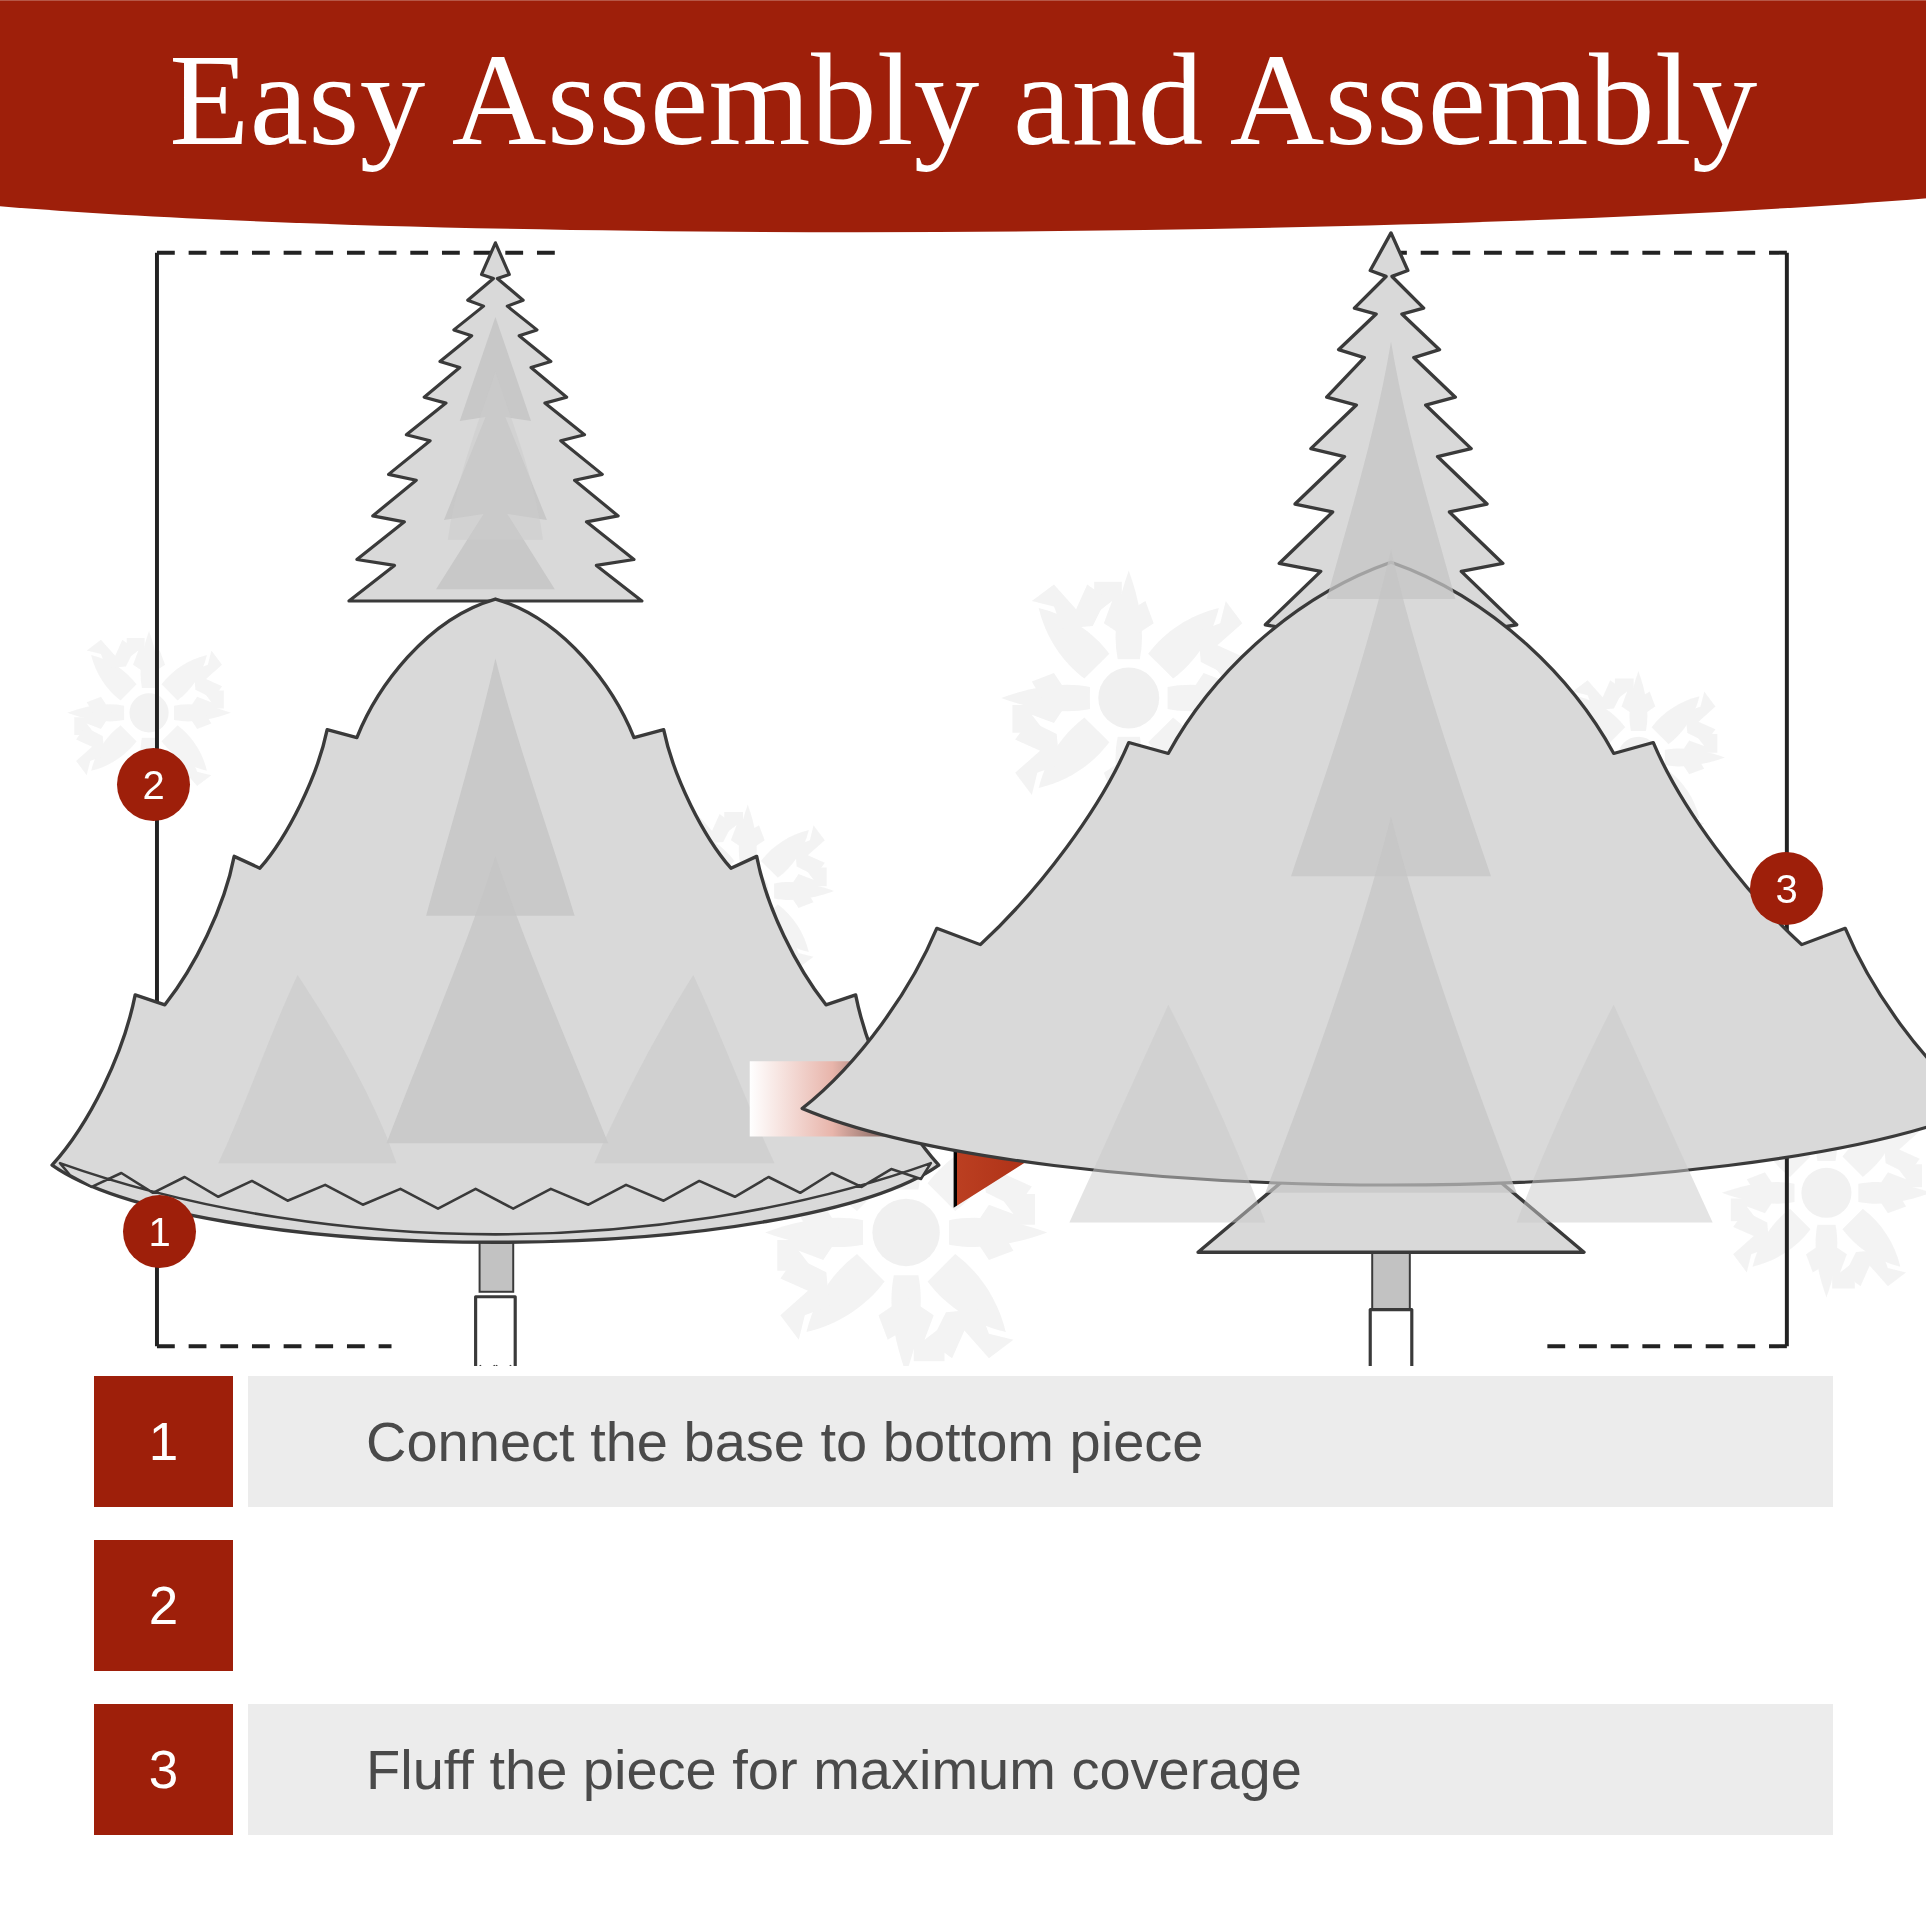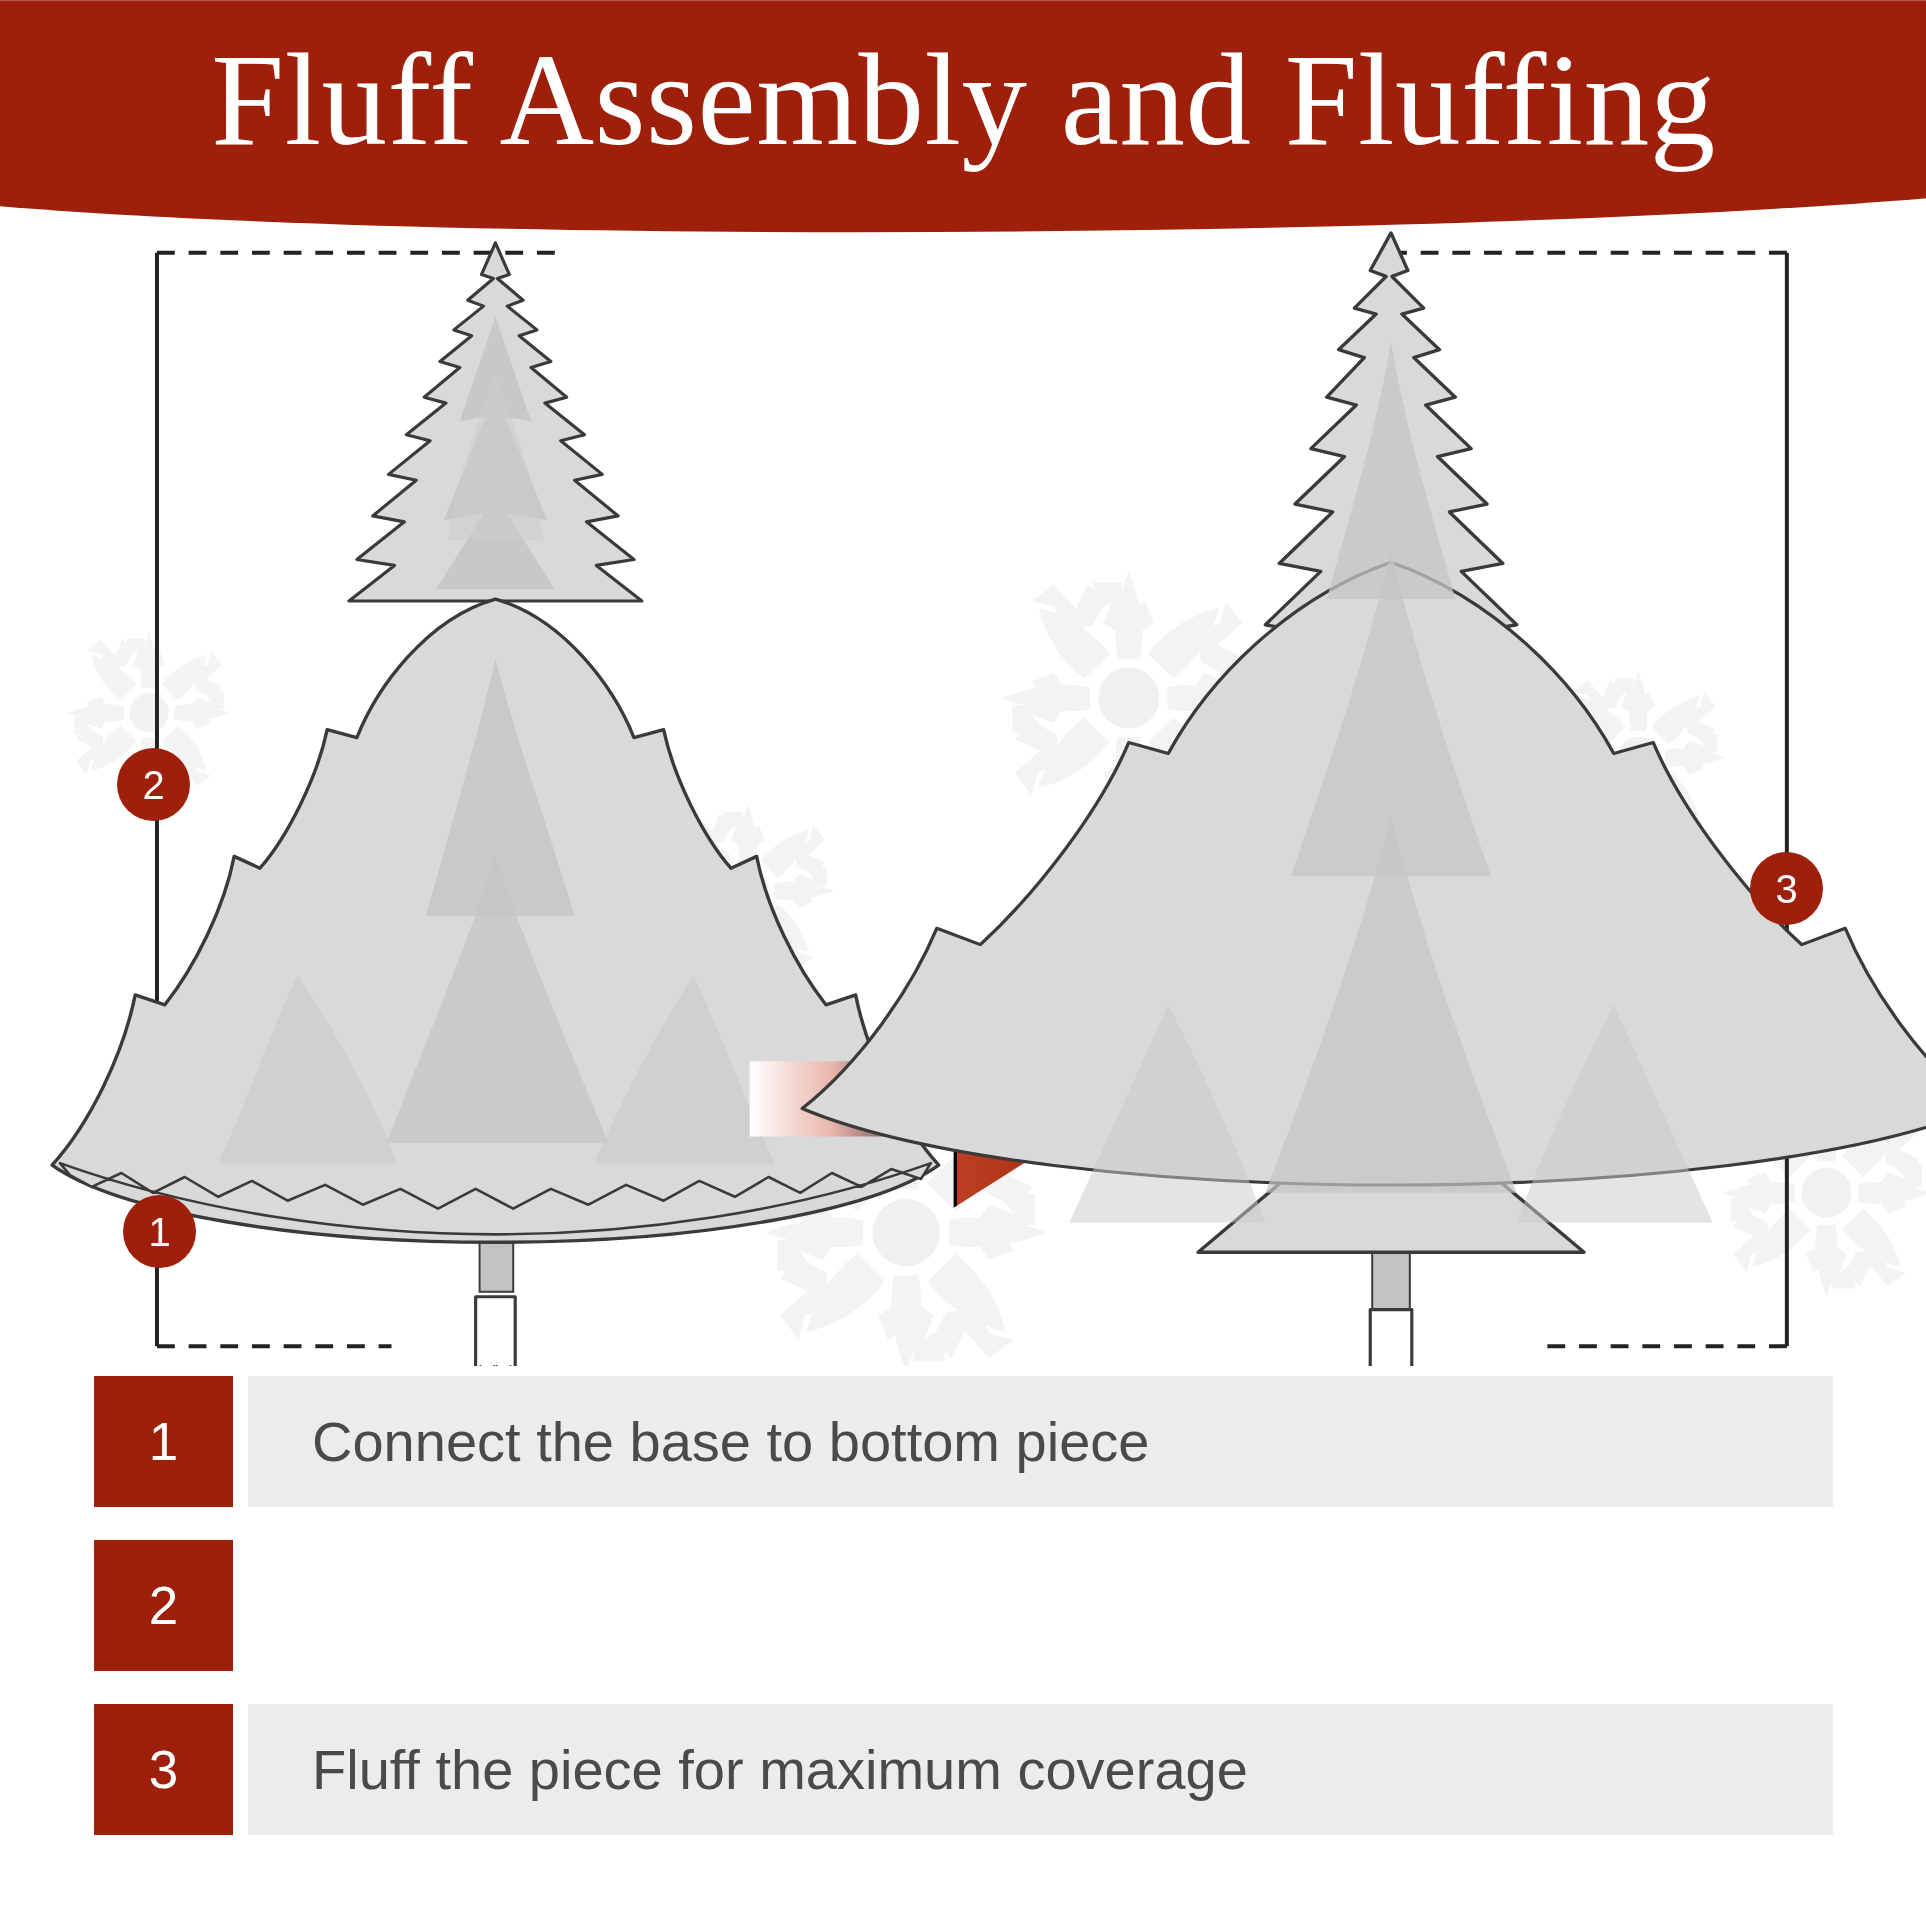--- a/index.html
+++ b/index.html
@@ -72,39 +72,39 @@
     font-family:"Liberation Sans", sans-serif;
     font-size:53px;
     line-height:1;
   }
   .step-text-box{
     flex:1;
     margin-left:15px;
     margin-right:94px;
     background:#ececec;
     display:flex;align-items:center;
-    padding-left:64px;
+    padding-left:118px;
     box-sizing:border-box;
     color:#4a4a4a;
     font-family:"Liberation Sans", sans-serif;
     font-size:56px;
     line-height:1;
     font-weight:300;
   }
 </style>
 </head>
 <body>
 
 <div id="page">
 
   <div class="header">
     <svg class="header-shape" width="1927" height="238" viewBox="0 0 1946 240">
       <path d="M0,0 L1946,0 L1946,200 C1460,240 486,248 0,208 Z" fill="#9e1f0a"></path>
     </svg>
-    <div class="header-title">Fluff Assembly and Fluffing</div>
+    <div class="header-title">Easy Assembly and Assembly</div>
   </div>
 
   <div class="diagram">
 
     <svg width="1927" height="1143" viewBox="0 0 1946 1155">
       <defs>
         <linearGradient id="arrowGrad" x1="0" y1="0" x2="1" y2="0">
           <stop offset="0%" stop-color="#ffffff" stop-opacity="1"></stop>
           <stop offset="22%" stop-color="#e8b5ab" stop-opacity="1"></stop>
           <stop offset="55%" stop-color="#b8destroy" stop-opacity="1"></stop>

